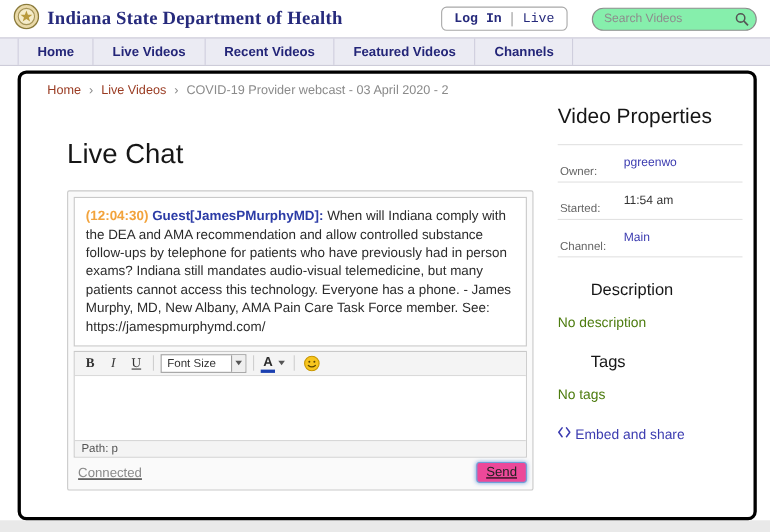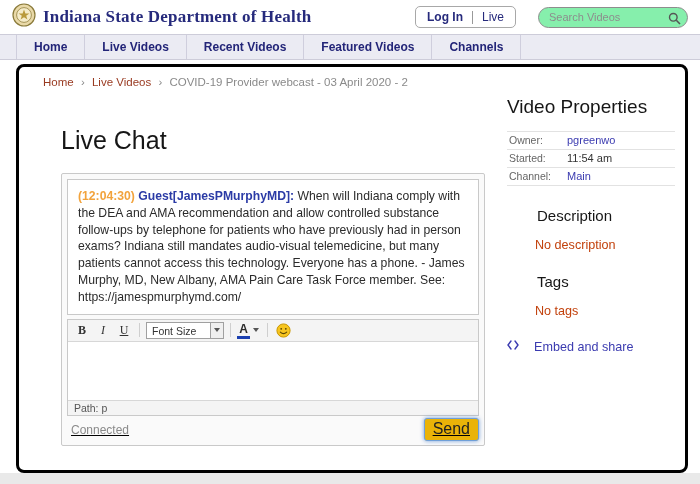--- a/index.html
+++ b/index.html
@@ -4,21 +4,21 @@
 <style>
   * { margin:0; padding:0; box-sizing:border-box; }
   html,body { width:700px; height:484px; }
   body { font-family:"Liberation Sans", sans-serif; background:#e9e9e9; overflow:hidden; }
 
   .topbar { height:34px; background:#fff; display:flex; align-items:center; padding:0 12px; }
   .brand { display:flex; align-items:center; gap:7px; }
   .brand-title { font-family:"Liberation Serif", serif; font-size:17px; color:#262a7c; font-weight:600; letter-spacing:.2px; }
   .top-right { margin-left:auto; display:flex; align-items:center; gap:22px; }
   .auth-box { display:flex; align-items:center; gap:9px; border:1px solid #a8a8a8; border-radius:5px; padding:3px 11px; background:#fff; }
-  .auth-link { font-size:12px; color:#262a7c; text-decoration:none; cursor:pointer; }
+  .auth-link { font-size:12px; color:#262a7c; text-decoration:none; cursor:pointer;font-family:Liberation Mono, monospace; }
   .auth-link.bold { font-weight:bold; }
   .auth-divider { width:1px; height:13px; background:#999; }
   .search-box { position:relative; width:150px; }
   .search-input { width:100%; height:21px; border:1px solid #8d8d8d; border-radius:11px; padding:0 24px 0 10px; font-size:11px; color:#444; font-family:Liberation Sans, sans-serif; background:#86efac; }
   .search-input::placeholder { color:#8d8d8d; }
   .search-icon { position:absolute; right:7px; top:4px; }
 
   .nav { height:26px; background:#ebebf3; border-top:1px solid #cdccd9; border-bottom:1px solid #cdccd9; display:flex; align-items:stretch; padding-left:16px; }
   .nav-item { display:flex; align-items:center; padding:0 17px; font-size:12px; font-weight:bold; color:#232578; text-decoration:none; border-right:1px solid #cfcedd; cursor:pointer; }
   .nav-item:first-child { border-left:1px solid #cfcedd; }
@@ -57,31 +57,31 @@
   .arrow-down { width:0; height:0; border-left:3px solid transparent; border-right:3px solid transparent; border-top:4px solid #555; }
   .color-btn { display:flex; align-items:stretch; height:17px; cursor:pointer; }
   .color-a { font-size:12px; font-weight:bold; color:#2b2b2b; border-bottom:3px solid #1a3fb0; padding:0 2px; line-height:14px; }
   .color-arrow { width:11px; display:flex; align-items:center; justify-content:center; }
   .smiley-btn { background:transparent; border:none; padding:0 2px; cursor:pointer; display:flex; align-items:center; }
   .chat-input { display:block; width:100%; height:58px; border:none; resize:none; font-family:"Liberation Sans", sans-serif; font-size:12px; padding:4px 6px; outline:none; }
   .path-bar { border-top:1px solid #d7d7d7; background:#f4f4f4; font-size:10.5px; color:#555; padding:1px 6px; height:15px; }
 
   .chat-footer { display:flex; align-items:center; margin-top:4px; height:20px;text-decoration:underline; }
   .connected { font-size:12px; color:#8a8a8a; padding-left:4px; }
-  .send-btn { margin-left:auto; font-size:16px; color:#222; background:#eab308; border:1px solid #6f9fd8; border-radius:3px; padding:1px 8px 2px; box-shadow:0 0 4px rgba(90,140,210,.85); cursor:pointer; font-family:"Liberation Sans", sans-serif; }
+  .send-btn { margin-left:auto; font-size:12px; color:#222; background:#ec4899; border:1px solid #6f9fd8; border-radius:3px; padding:1px 8px 2px; box-shadow:0 0 4px rgba(90,140,210,.85); cursor:pointer; font-family:"Liberation Sans", sans-serif; }
 
   .side-title { font-size:19px; color:#161616; font-weight:400; margin-top:2px; }
   .props-table { margin-top:13px; border-top:1px solid #e2e2e2; }
   .prop-row { display:flex; align-items:center; border-bottom:1px solid #e2e2e2; padding:2px 0 3px 2px; }
-  .prop-label { width:58px; font-size:10.5px; color:#666; }
+  .prop-label { width:58px; font-size:10.5px; color:#666;margin-top:16px; }
   .prop-value { font-size:11px; color:#333; }
   .prop-value.link { color:#3b3bb0; text-decoration:none; cursor:pointer; }
   .side-h { font-size:15px; color:#161616; font-weight:400; margin-top:21px;margin-left:30px; }
-  .side-empty { font-size:12.6px; color:#c2410c; margin-top:14px;margin-left:28px; }
-  .embed-link { display:flex; align-items:center; gap:15px; margin-top:21px; font-size:12.6px; color:#3b3bb0; text-decoration:none; cursor:pointer; }
+  .side-empty { font-size:12.6px; color:#4d7c0f; margin-top:14px; }
+  .embed-link { display:flex; align-items:center; gap:4px; margin-top:21px; font-size:12.6px; color:#3b3bb0; text-decoration:none; cursor:pointer; }
 </style>
 </head>
 <body>
 
 <header class="topbar">
   <div class="brand">
     <span>
       <svg width="24" height="24" viewBox="0 0 24 24">
         <circle cx="12" cy="12" r="11" fill="#e9d9a8" stroke="#8a7a3a" stroke-width="1.2"></circle>
         <circle cx="12" cy="12" r="7.4" fill="#f5ecca" stroke="#a59457" stroke-width="1"></circle>

